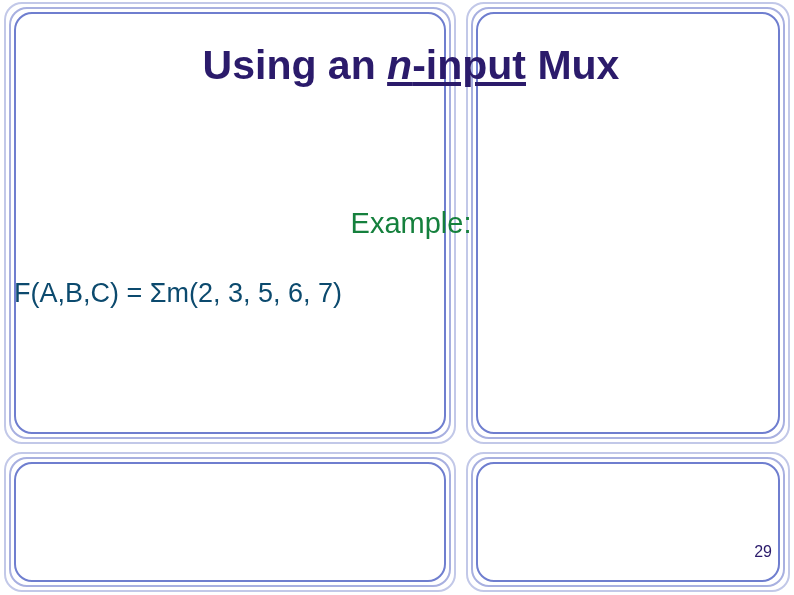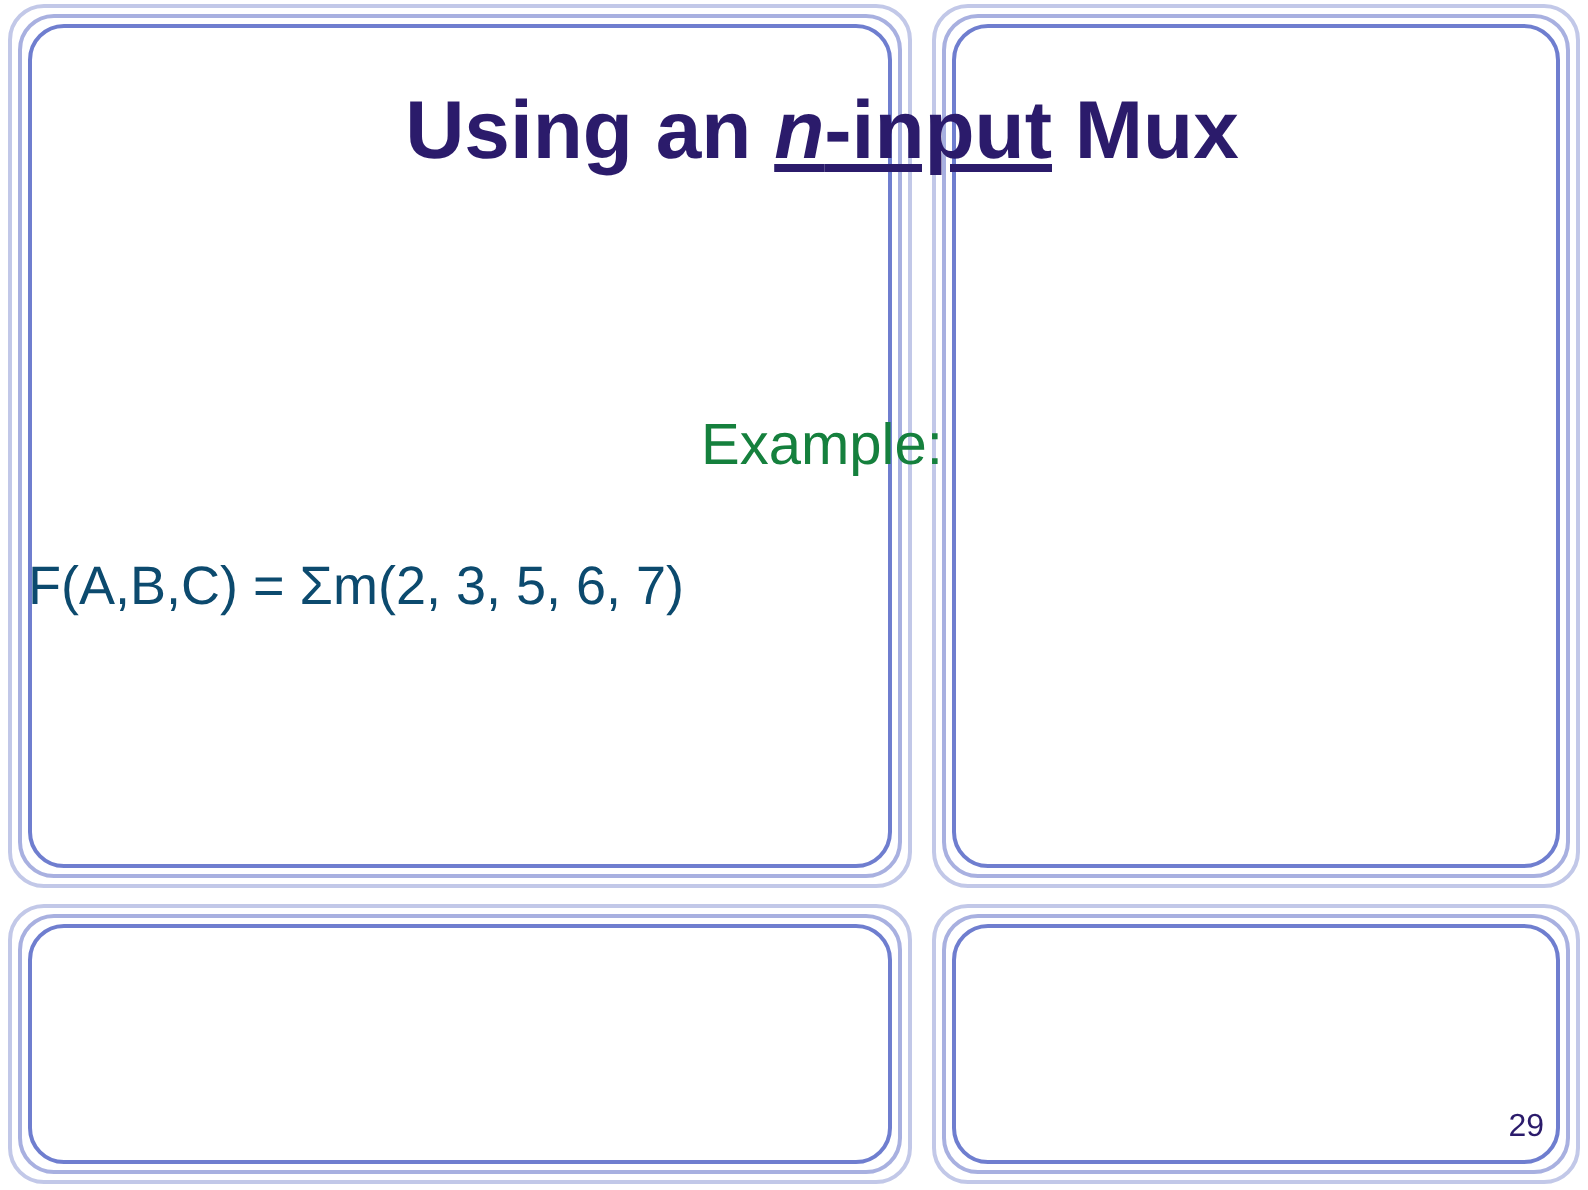--- a/index.html
+++ b/index.html
@@ -67,21 +67,21 @@
     padding: 0 40px;
   }
   .formula {
     text-align: left;
     font-size: 27px;
     color: #0c4a6e;
   }
   .page-num {
     position: absolute;
     right: 22px;
-    bottom: 22px;
+    bottom: 34px;
     font-size: 16px;
     color: #2b1b6b;
     z-index: 20;
   }
 </style>
 </head>
 <body>
 
 <div class="frame tl-outer"></div>
 <div class="frame tl-mid"></div>

